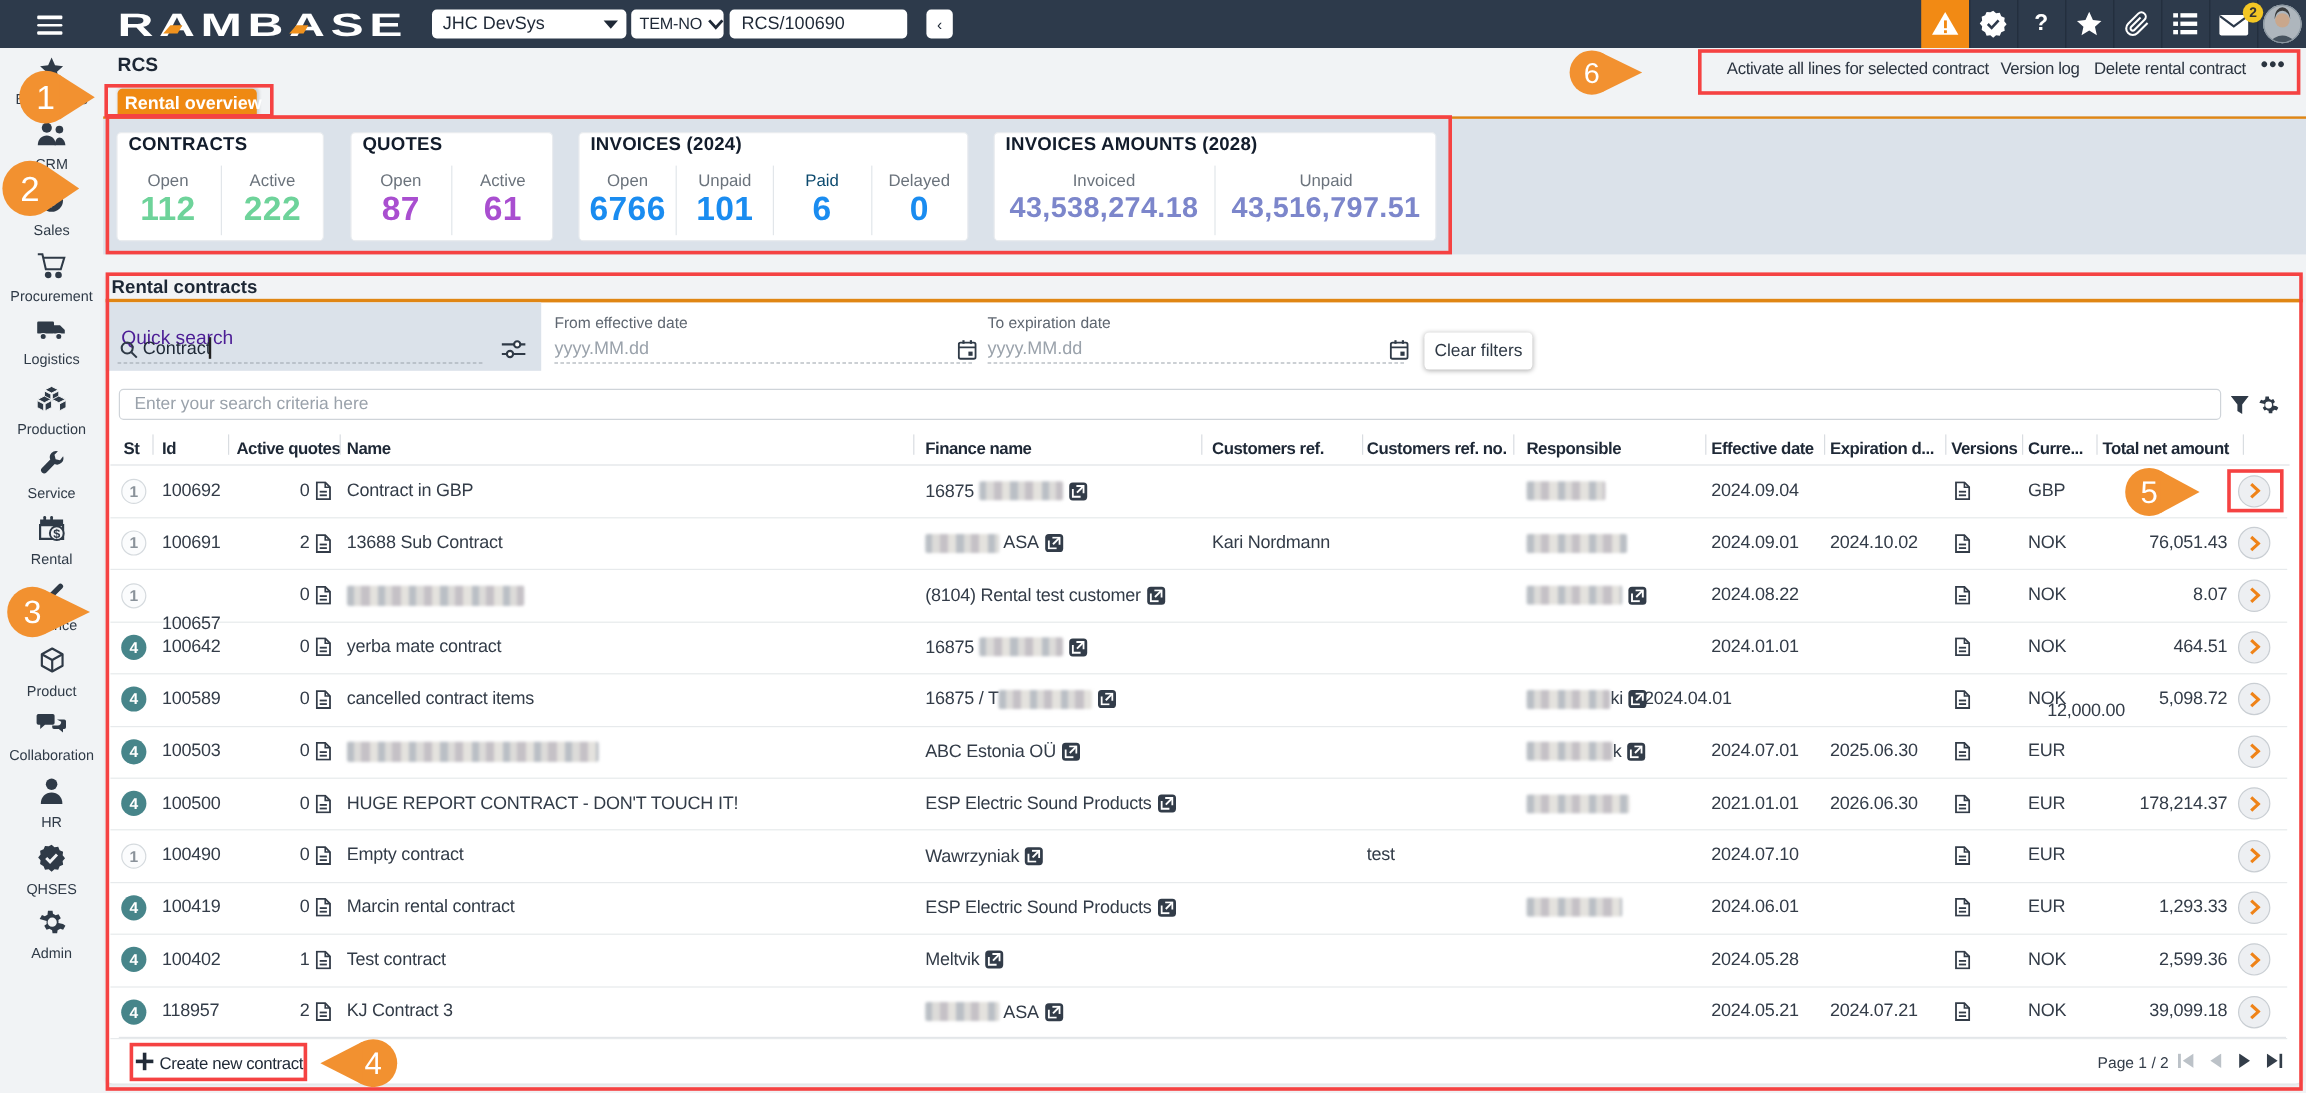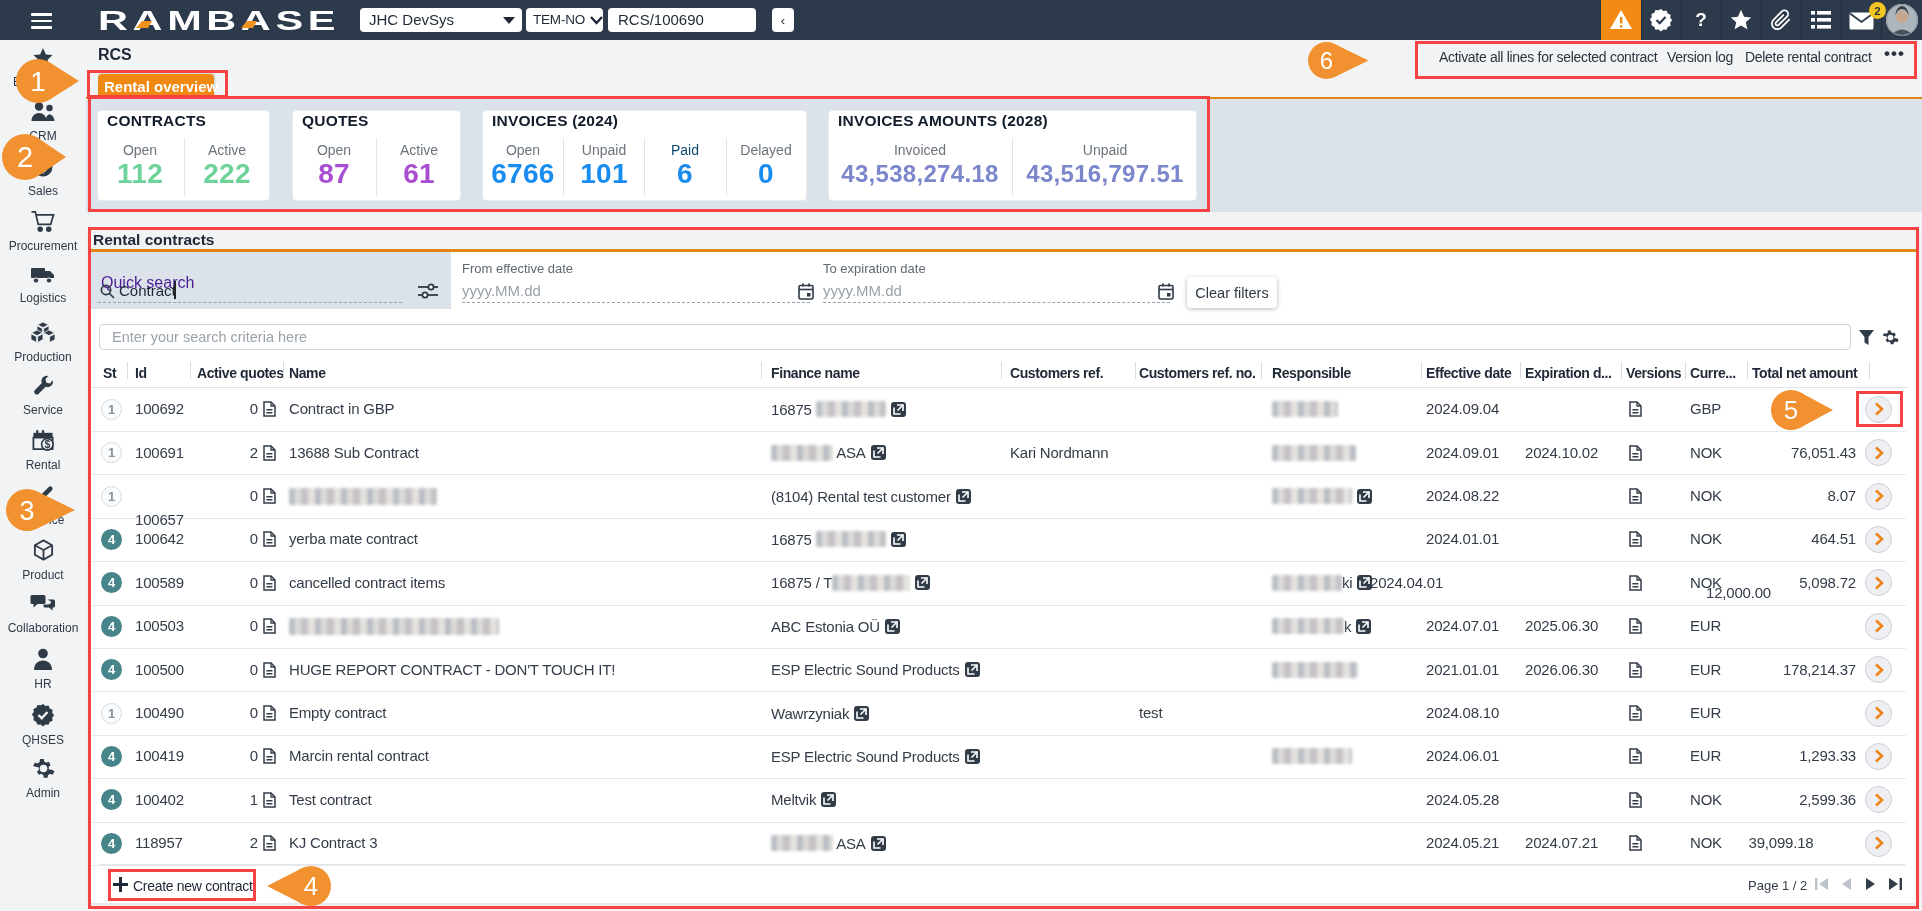--- a/index.html
+++ b/index.html
@@ -612,21 +612,21 @@
     <span style="white-space:pre">Wawrzyniak</span>
     <span class="lnki">
       <svg width="11" height="11" viewBox="0 0 11 11">
         <path d="M4 1h6v6" fill="none" stroke="#fff" stroke-width="1.6"></path>
         <line x1="10" y1="1" x2="4.5" y2="6.5" stroke="#fff" stroke-width="1.6"></line>
         <path d="M1 3.5v6.5h6.5" fill="none" stroke="#fff" stroke-width="1.6"></path>
       </svg>
     </span>
   </div>
 <div class="cell" style="left:1139px;top:704.0px">test</div>
-<div class="cell" style="left:1426px;top:704.0px">2024.08.10</div>
+<div class="cell" style="left:1426px;top:704.0px">2024.07.10</div>
 <div class="docico" style="left:1629px;top:705.0px"><svg width="13" height="16" viewBox="0 0 13 16">
       <path d="M1 1h7l4 4v10H1z" fill="none" stroke="#333c48" stroke-width="1.5"></path>
       <path d="M8 1v4h4" fill="none" stroke="#333c48" stroke-width="1.3"></path>
       <rect x="3.4" y="8" width="6" height="1.5" fill="#333c48"></rect>
       <rect x="3.4" y="11" width="6" height="1.5" fill="#333c48"></rect>
     </svg></div>
 <div class="cell" style="left:1690px;top:704.0px">EUR</div>
 <div class="chevbtn" style="left:1865px;top:699.5px"></div>
 <svg class="abs" style="left:1874px;top:706.0px" width="10" height="14" viewBox="0 0 10 14">
     <polyline points="2,1.5 8,7 2,12.5" fill="none" stroke="#ef8318" stroke-width="2.6"></polyline>
@@ -726,21 +726,21 @@
   </div>
 <div class="cell" style="left:1426px;top:834.2px">2024.05.21</div>
 <div class="cell" style="left:1525px;top:834.2px">2024.07.21</div>
 <div class="docico" style="left:1629px;top:835.2px"><svg width="13" height="16" viewBox="0 0 13 16">
       <path d="M1 1h7l4 4v10H1z" fill="none" stroke="#333c48" stroke-width="1.5"></path>
       <path d="M8 1v4h4" fill="none" stroke="#333c48" stroke-width="1.3"></path>
       <rect x="3.4" y="8" width="6" height="1.5" fill="#333c48"></rect>
       <rect x="3.4" y="11" width="6" height="1.5" fill="#333c48"></rect>
     </svg></div>
 <div class="cell" style="left:1690px;top:834.2px">NOK</div>
-<div class="cell" style="left:1706px;width:150px;text-align:center;top:834.2px">39,099.18</div>
+<div class="cell" style="left:1706px;width:150px;text-align:right;top:834.2px">39,099.18</div>
 <div class="chevbtn" style="left:1865px;top:829.7px"></div>
 <svg class="abs" style="left:1874px;top:836.2px" width="10" height="14" viewBox="0 0 10 14">
     <polyline points="2,1.5 8,7 2,12.5" fill="none" stroke="#ef8318" stroke-width="2.6"></polyline>
   </svg>
 <div class="abs" style="left:99px;top:864px;width:1806px;height:1px;background:#e3e6e9"></div>
 <svg class="abs" style="left:113px;top:877px" width="15" height="15" viewBox="0 0 15 15">
     <rect x="6" y="0" width="3" height="15" fill="#212b38"></rect>
     <rect x="0" y="6" width="15" height="3" fill="#212b38"></rect>
   </svg>
 <div class="abs" style="left:133px;top:878px;font-size:14px;letter-spacing:-0.3px;color:#212b38">Create new contract</div>

